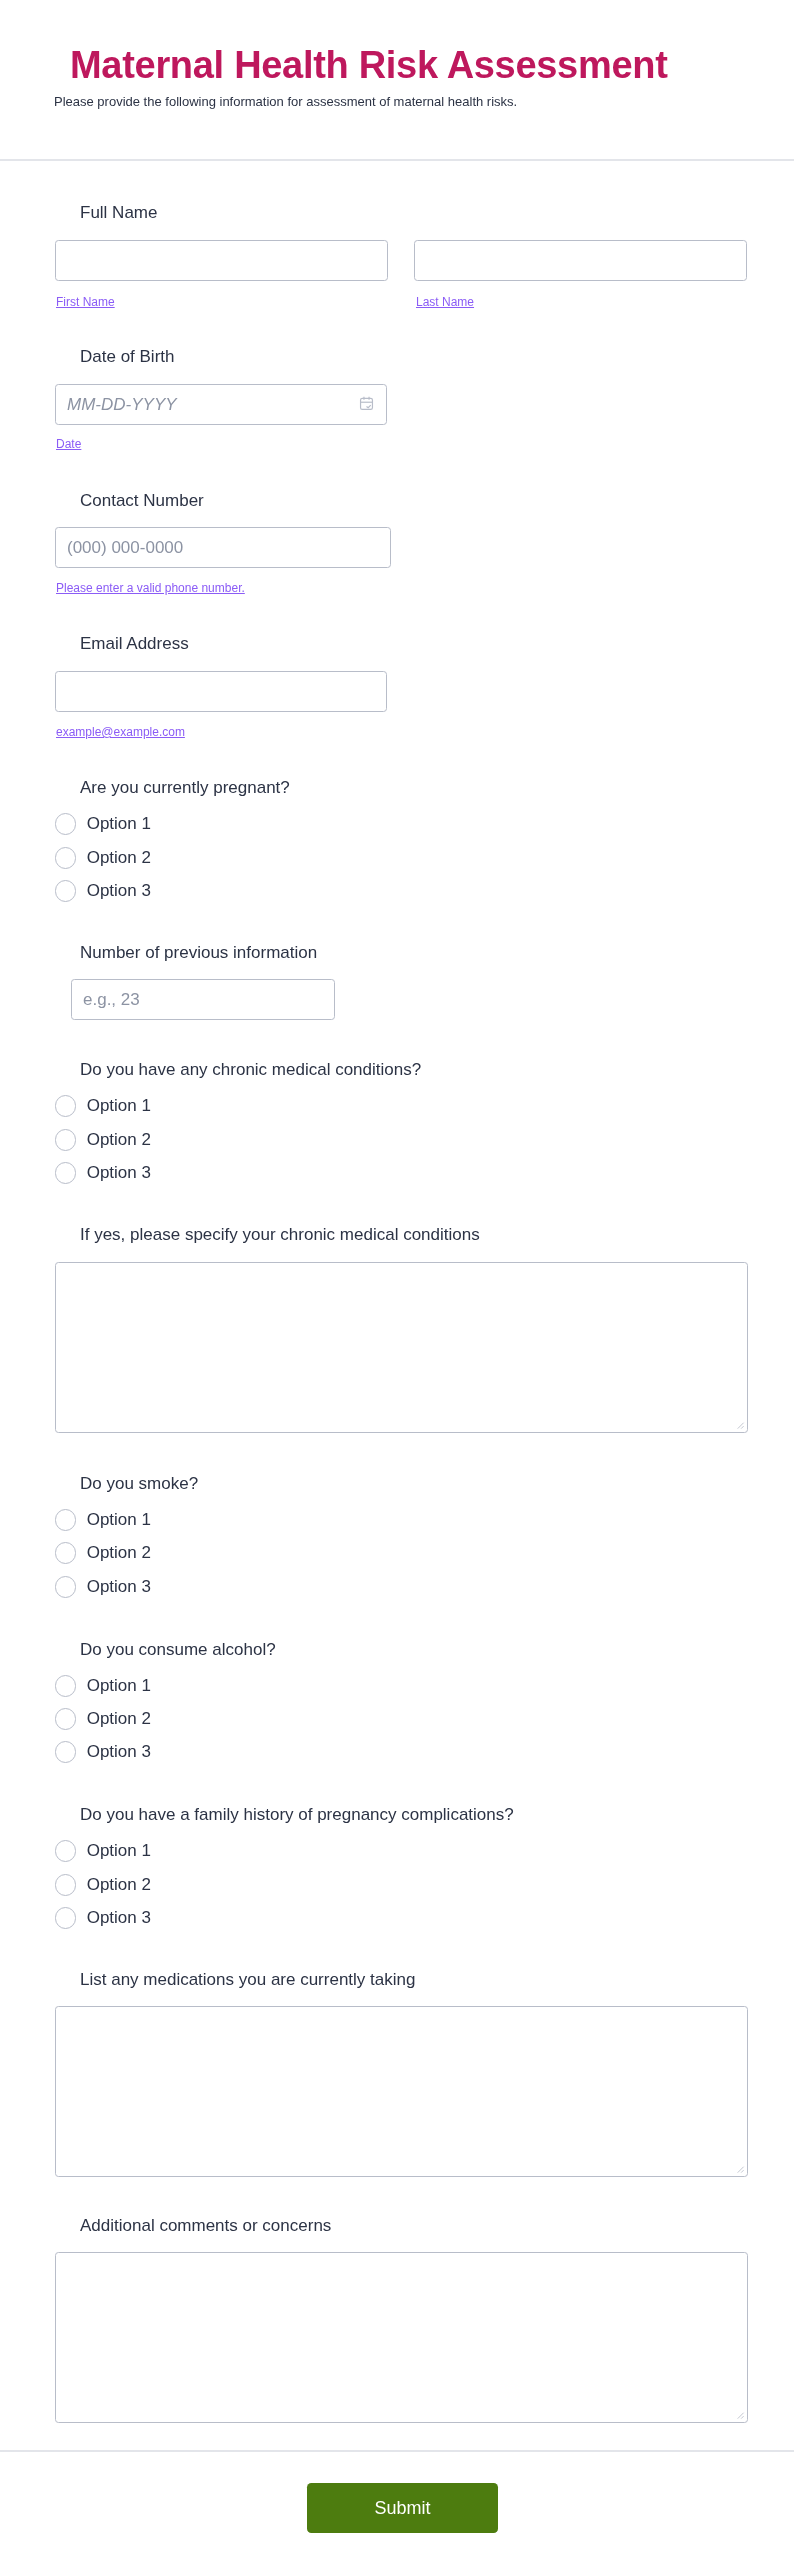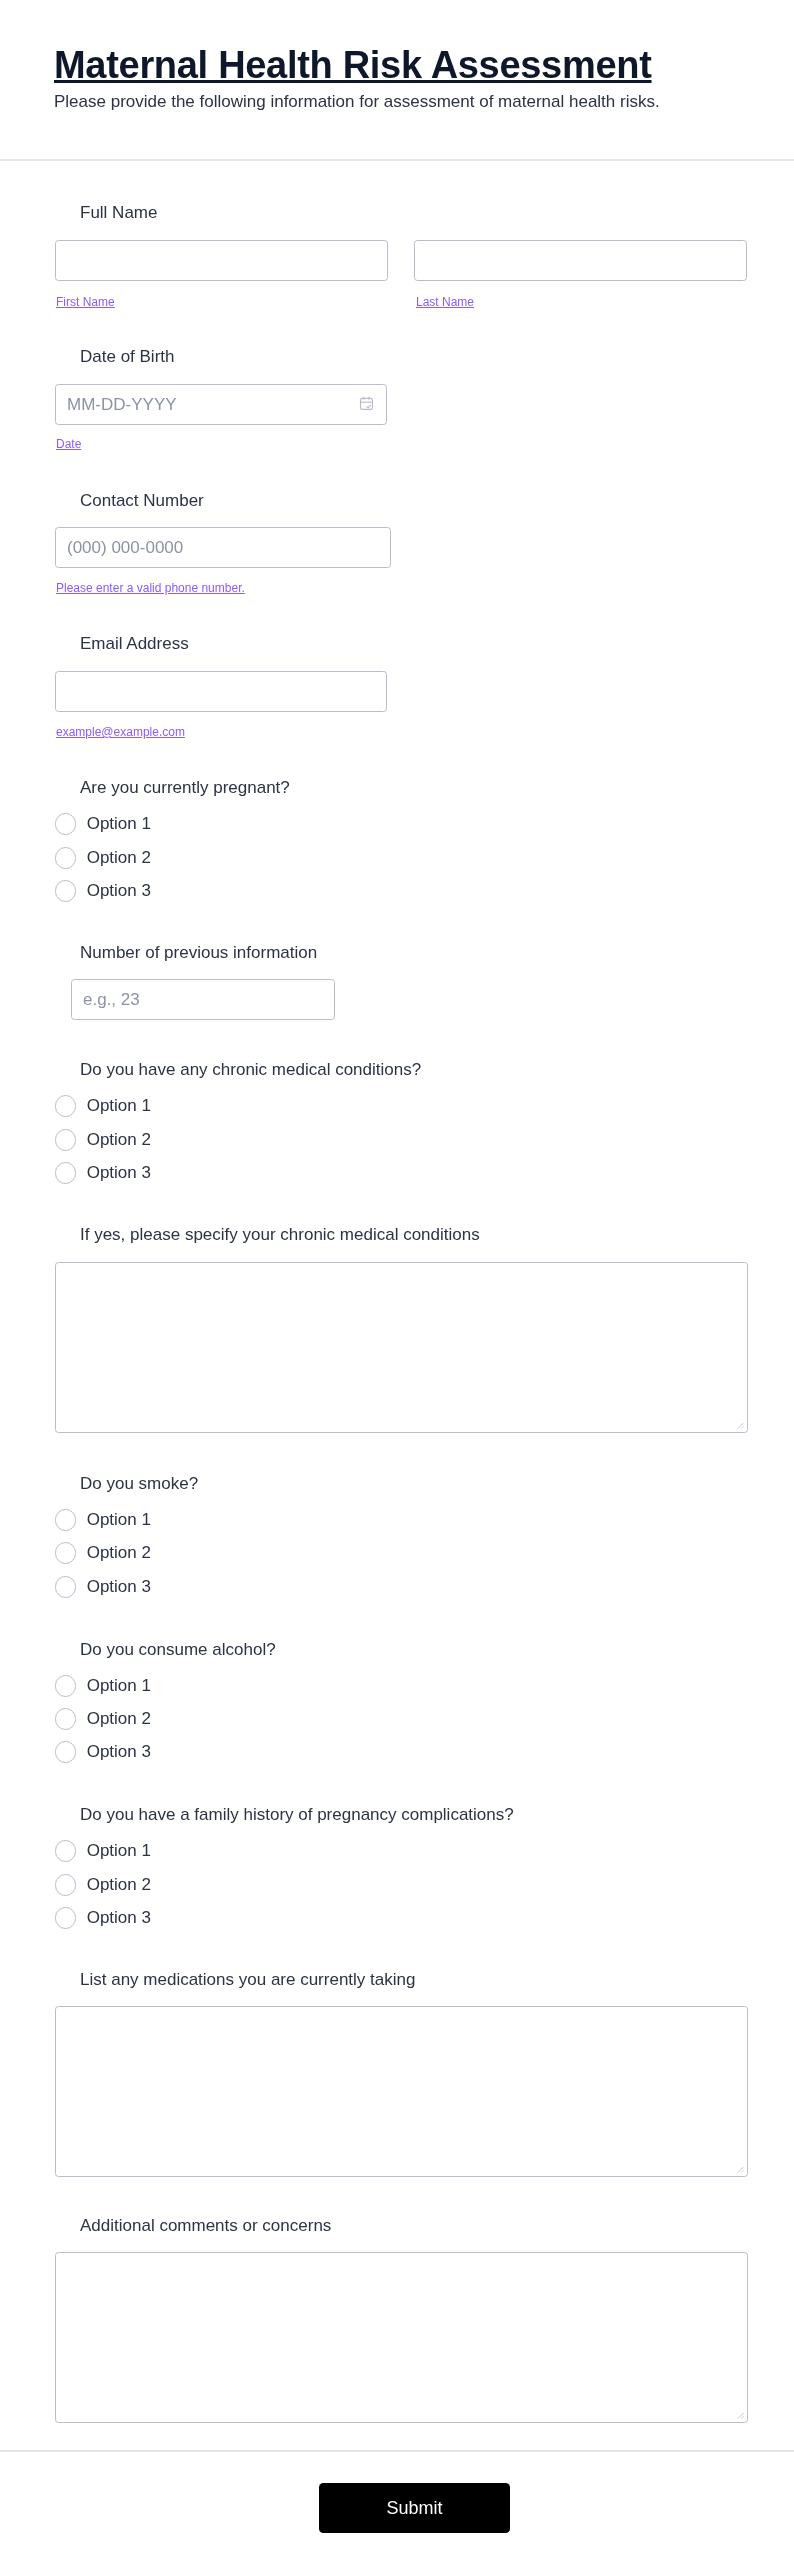--- a/index.html
+++ b/index.html
@@ -1,49 +1,49 @@
 <!DOCTYPE html>
 <html style="font-size:13.7px"><head>
 <meta charset="utf-8">
 <style>
   * { box-sizing: border-box; margin: 0; padding: 0; }
   html, body { width: 795px; height: 2576px; background: #ffffff; }
   body { position: relative; font-family: "Liberation Sans", "DejaVu Sans", sans-serif; color: #2c3345; overflow: hidden; }
   .abs { position: absolute; }
-  .title { left: 54px; top: 43px; font-size: 38px; font-weight: 600; color: #0f172a; letter-spacing: -0.3px; line-height: 44px; white-space: nowrap; text-decoration: underline; }
-  .subtitle { left: 54px; top: 91px; font-size: 17px; color: #2c3345; line-height: 22px; white-space: nowrap; }
+  .title { left: 70px; top: 43px; font-size: 38px; font-weight: 600; color: #be185d; letter-spacing: -0.3px; line-height: 44px; white-space: nowrap; }
+  .subtitle { left: 54px; top: 91px; font-size: 13px; color: #2c3345; line-height: 22px; white-space: nowrap; }
   .divider { left: 0; width: 795px; height: 1.7px; background: #e3e5ea; }
   .qlabel { left: 56px; font-size: 17px; color: #2c3345; line-height: 22px; white-space: nowrap; margin-left: 24px; }
   .input { border: 0.9px solid #b8bdc9; border-radius: 3.4px; background: #fff; height: 41px; font-family: "Liberation Sans", "DejaVu Sans", sans-serif; font-size: 17px; color: #8c93a3; padding: 0 11px; display: flex; align-items: center; outline: none; }
   .input::placeholder { color: #8c93a3; }
   .sublabel { left: 56px; font-size: 12px; color: #8b5cf6; line-height: 15.4px; white-space: nowrap; text-decoration: underline; }
   .radio-row { left: 55px; height: 22px; display: flex; align-items: center; cursor: pointer; }
   .radio { width: 21.4px; height: 21.4px; border: 1.3px solid #b8bdc9; border-radius: 50%; background: #fff; flex: none; }
   .radio-label { margin-left: 10.3px; font-size: 17px; color: #2c3345; line-height: 22px; }
   .textarea { left: 55px; width: 693px; height: 171px; border: 0.9px solid #b8bdc9; border-radius: 3.4px; background: #fff; resize: none; font-family: "Liberation Sans", "DejaVu Sans", sans-serif; }
   .grip { position: absolute; right: 3.4px; bottom: 3.4px; width: 8.5px; height: 8.5px; }
   .cal-icon { position: absolute; right: 12px; top: 11px; width: 17px; height: 17px; }
-  .submit { left: 307px; top: 2483px; width: 191px; height: 50px; background: #000000; border: none; border-radius: 4.3px; color: #ffffff; font-size: 18px; font-family: "Liberation Sans", "DejaVu Sans", sans-serif; display: flex; align-items: center; justify-content: center; cursor: pointer; margin-left: 12px; }
+  .submit { left: 307px; top: 2483px; width: 191px; height: 50px; background: #4d7c0f; border: none; border-radius: 4.3px; color: #ffffff; font-size: 18px; font-family: "Liberation Sans", "DejaVu Sans", sans-serif; display: flex; align-items: center; justify-content: center; cursor: pointer; }
 </style>
 </head>
 <body>
 
 <h1 class="abs title">Maternal Health Risk Assessment</h1>
 <p class="abs subtitle">Please provide the following information for assessment of maternal health risks.</p>
 <div class="abs divider" style="top:159px;"></div>
 
 <label class="abs qlabel" style="top:202px;">Full Name</label>
 <input class="abs input" style="left: 55px; top: 240px; width: 333px;" type="text" value="">
 <span class="abs sublabel" style="top:295px;">First Name</span>
 <input class="abs input" style="left: 414px; top: 240px; width: 333px;" type="text" value="">
 <span class="abs sublabel" style="left:416px; top:295px;">Last Name</span>
 
 <label class="abs qlabel" style="top:346px;">Date of Birth</label>
 <div class="abs" style="left:55px; top:384px; width:332px; height:41px;">
-  <input class="input" style="width: 332px;" type="text" placeholder="MM-DD-YYYY">
+  <input class="input" style="width: 332px; font-style: italic;" type="text" placeholder="MM-DD-YYYY">
   <span class="cal-icon">
     <svg width="17" height="17" viewBox="0 0 20 20" fill="none" stroke="#b8bdc9" stroke-width="1.4">
       <rect x="3" y="4" width="14" height="13" rx="2"></rect>
       <line x1="3" y1="8.5" x2="17" y2="8.5"></line>
       <line x1="7" y1="2" x2="7" y2="5.5"></line>
       <line x1="13" y1="2" x2="13" y2="5.5"></line>
       <polyline points="10,13.5 12,15 15,12"></polyline>
     </svg>
   </span>
 </div>

